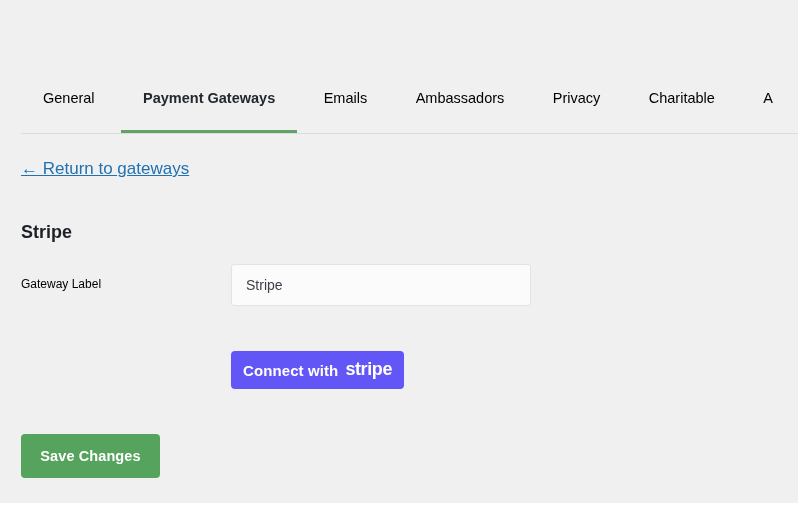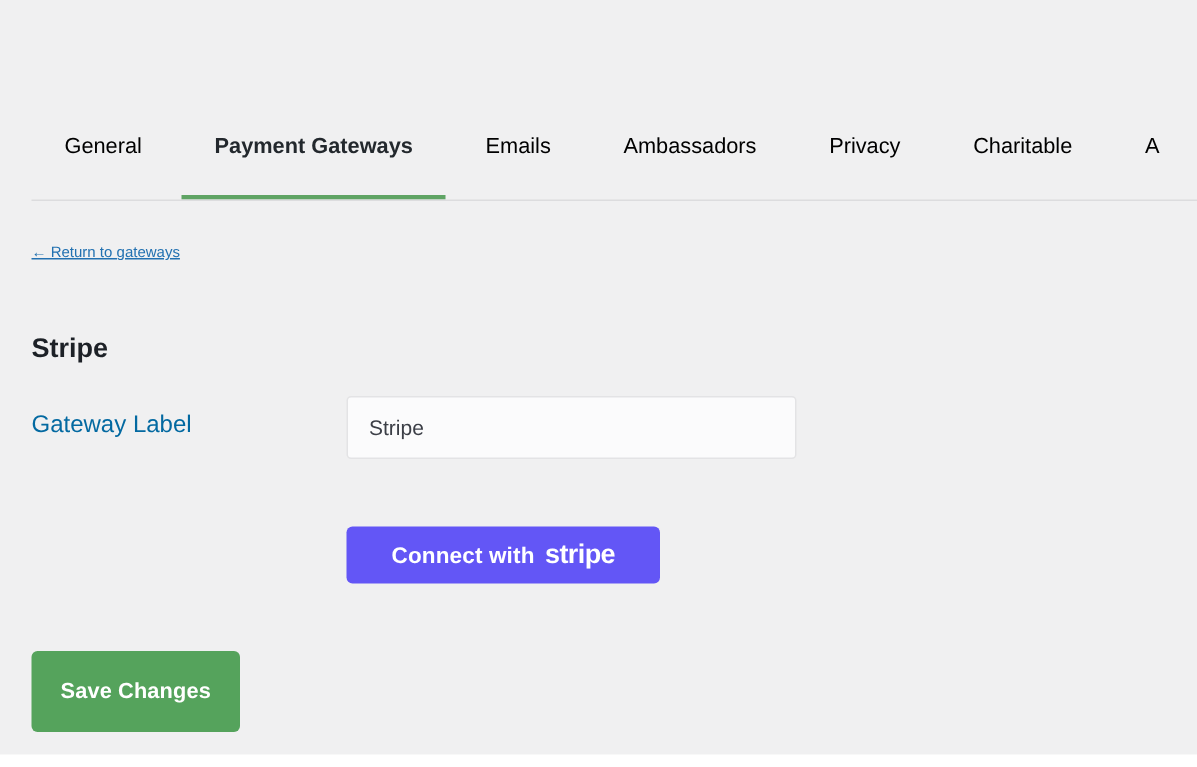--- a/index.html
+++ b/index.html
@@ -85,43 +85,43 @@
     width: 100%;
     height: 3px;
     background: #5fa464;
   }
 
   
   .return-link {
     position: absolute;
     left: 21px;
     top: 160px;
-    font-size: 10px;
+    font-size: 17px;
     color: #2271b1;
     text-decoration: underline;
     line-height: 18px;
   }
 
   
   .section-title {
     position: absolute;
     left: 21px;
     top: 205px;
     font-size: 18px;
     font-weight: bold;
     color: #1d2127;
     line-height: 24px;
   }
 
   
   .field-label {
     position: absolute;
     left: 21px;
-    font-size: 16px;
-    color: #0369a1;
+    font-size: 12px;
+    color: #000000;
     line-height: 20px;
   }
   .label-gateway { top: 274px; }
   .label-connection { top: 364px; }
 
   .text-input {
     position: absolute;
     left: 231px;
     top: 264px;
     width: 300px;
@@ -146,21 +146,21 @@
     color: #6b7075;
     line-height: 18px;
   }
 
   
   .stripe-btn {
     position: absolute;
     left: 231px;
     top: 351px;
     height: 38px;
-    padding: 0 30px;
+    padding: 0 12px;
     border: none;
     border-radius: 4px;
     background: #6356f6;
     color: #ffffff;
     font-family: "Liberation Sans", sans-serif;
     font-size: 15px;
     font-weight: bold;
     cursor: pointer;
     display: flex;
     align-items: center;
@@ -174,21 +174,21 @@
     position: relative;
     top: -0.5px;
   }
 
   
   .save-btn {
     position: absolute;
     left: 21px;
     top: 434px;
     width: 139px;
-    height: 54px;
+    height: 44px;
     border: none;
     border-radius: 4px;
     background: #55a35c;
     color: #ffffff;
     font-family: "Liberation Sans", sans-serif;
     font-size: 14.5px;
     font-weight: bold;
     cursor: pointer;
     letter-spacing: 0.1px;
   }

